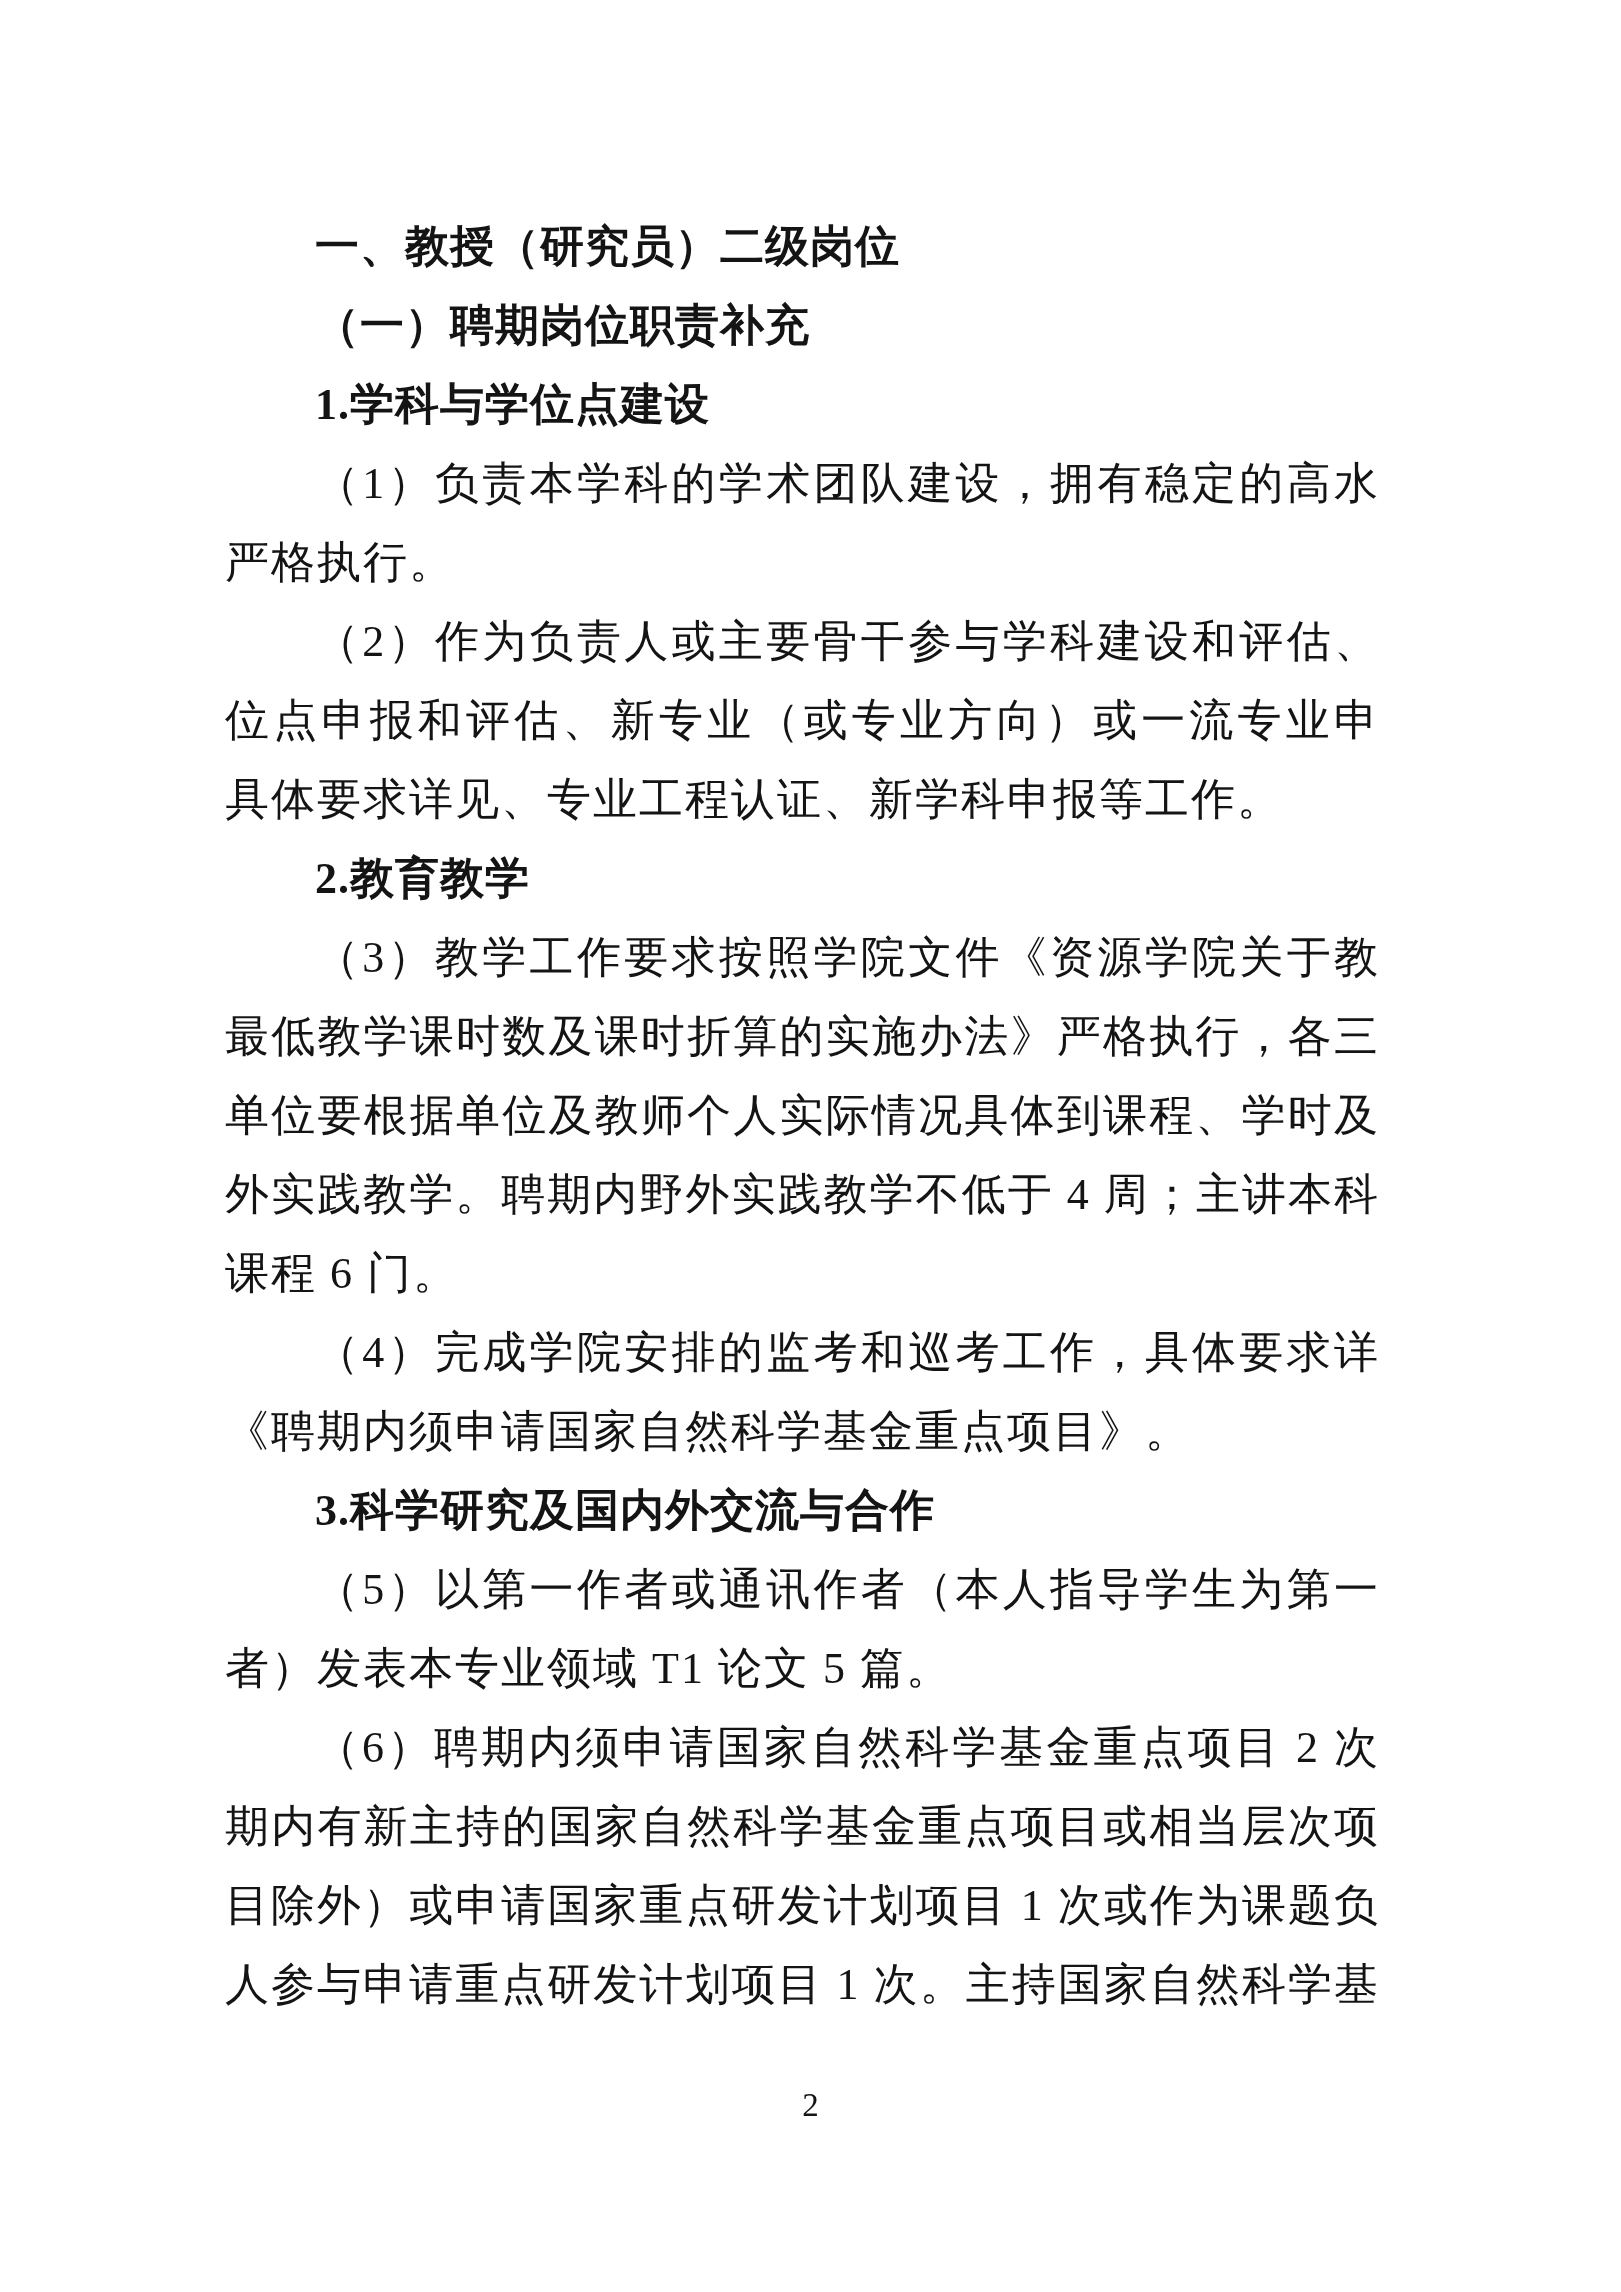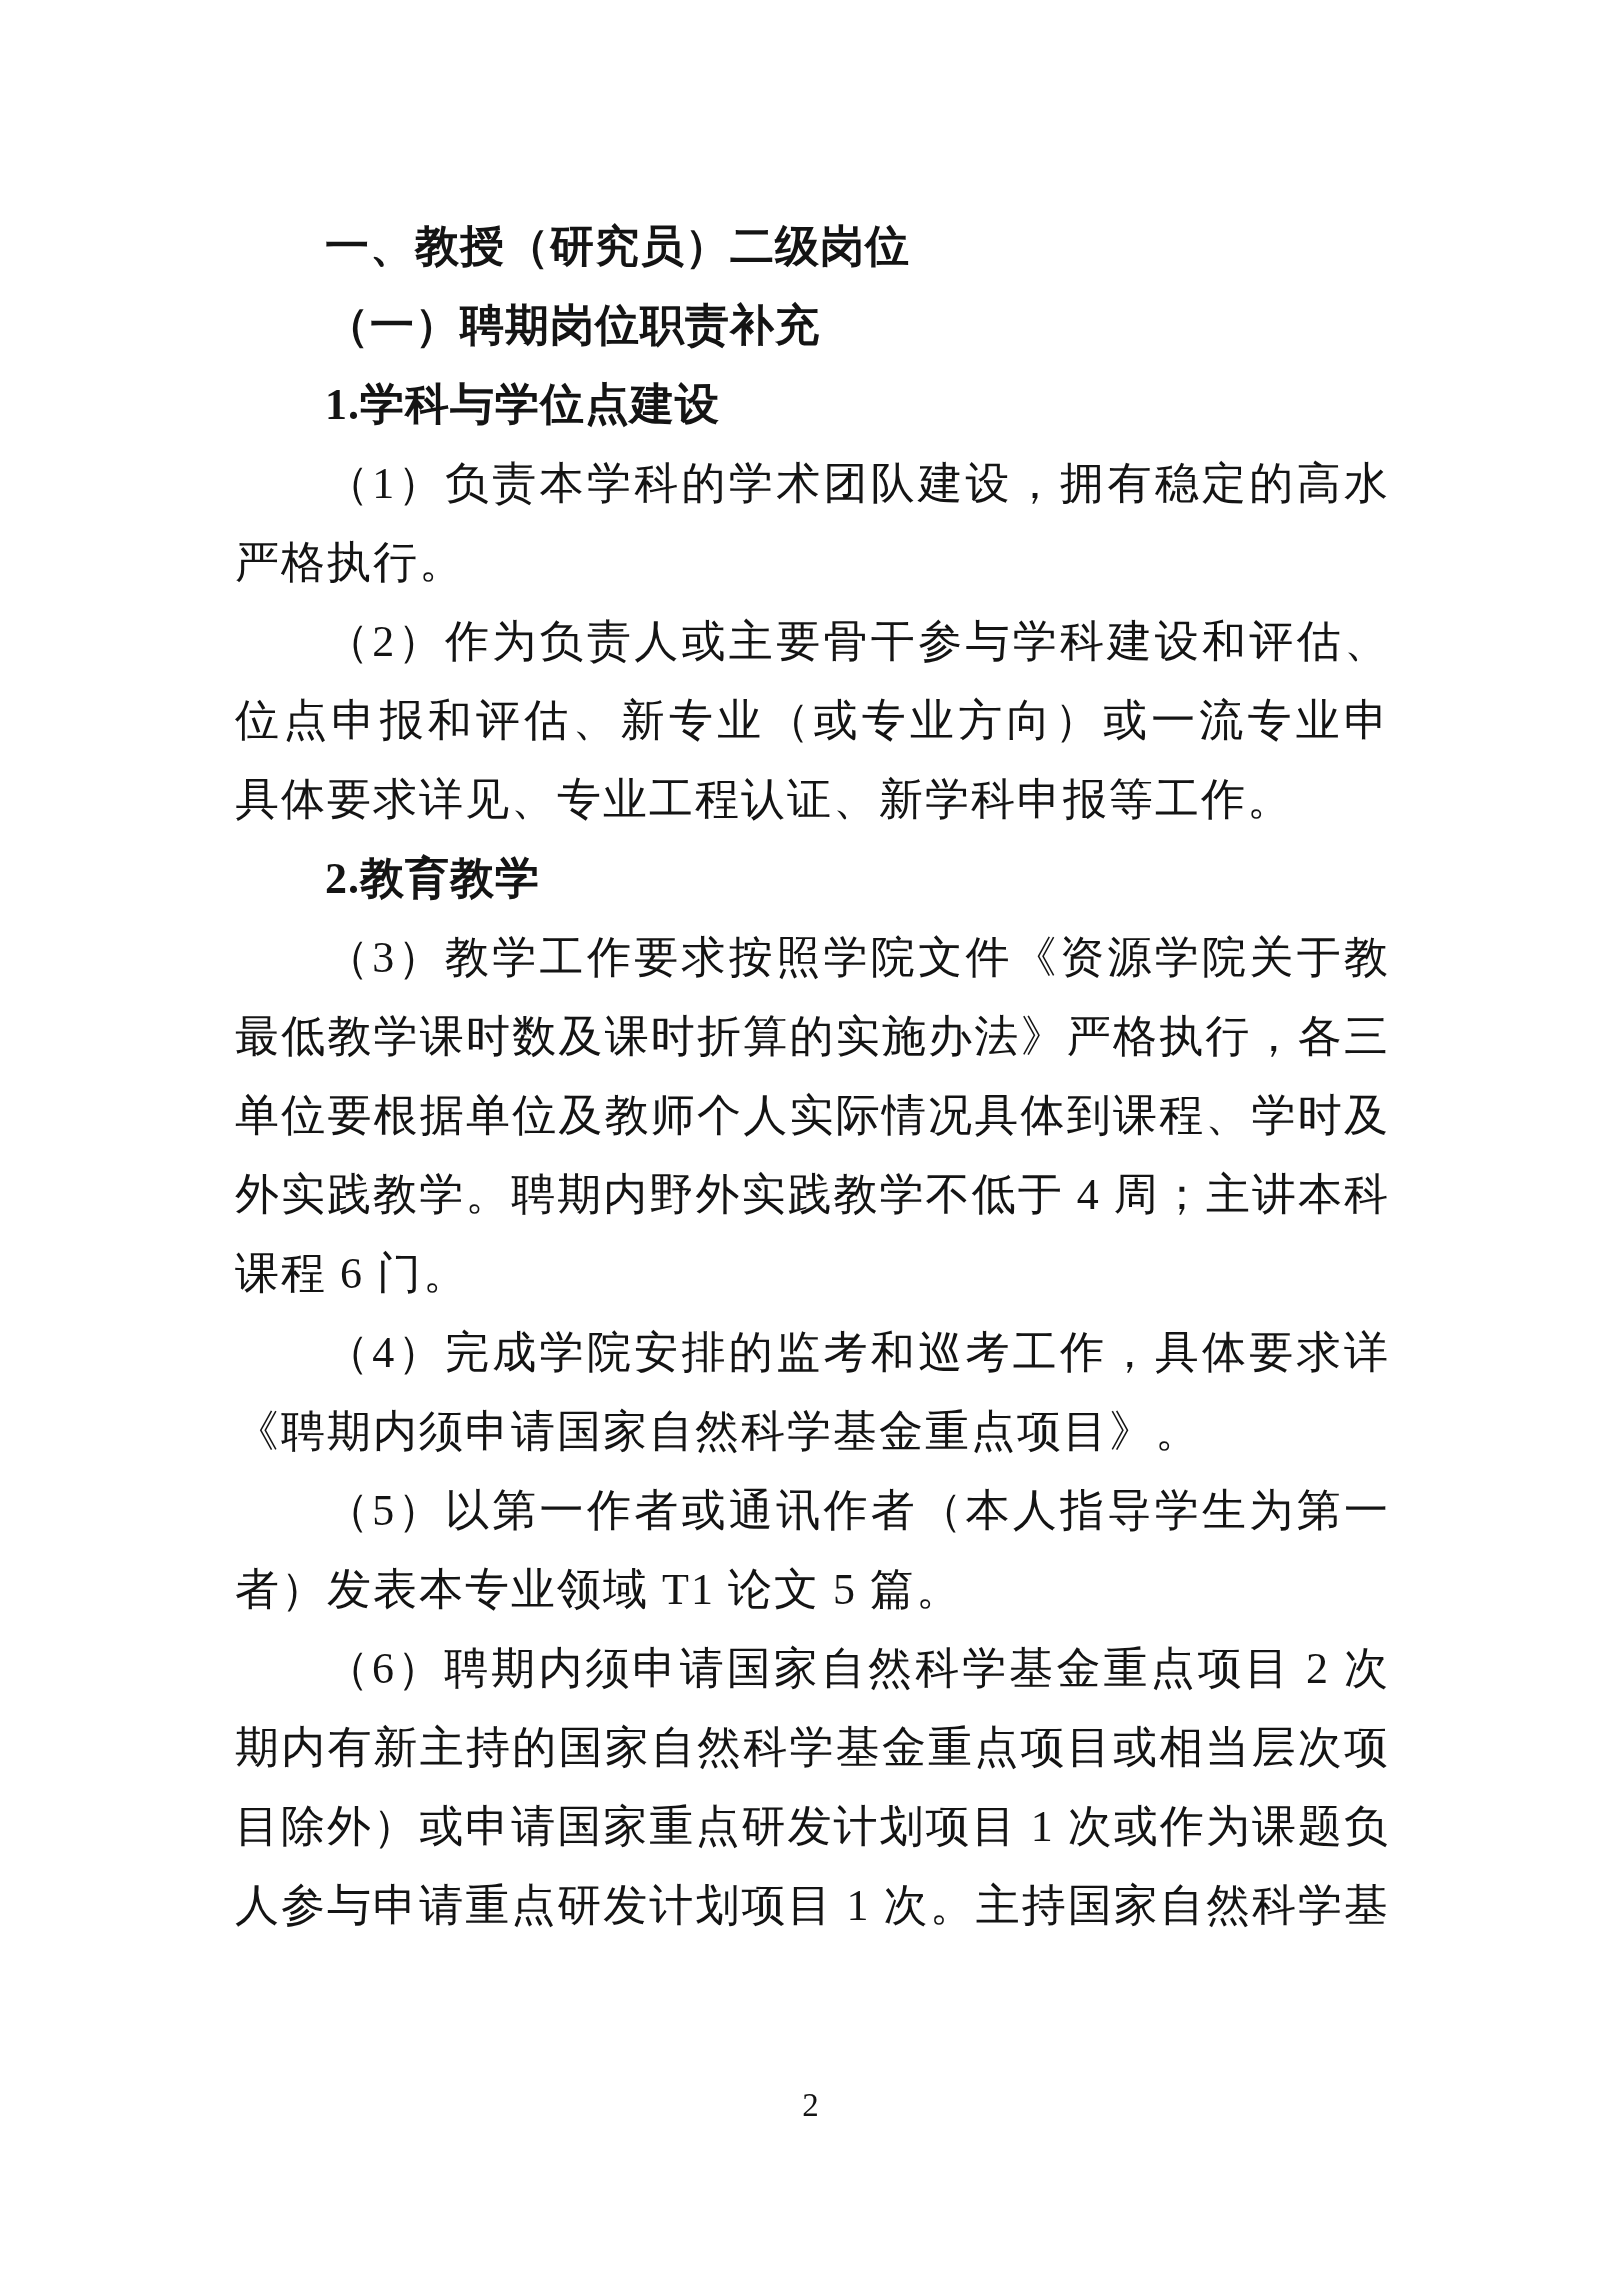--- a/index.html
+++ b/index.html
@@ -11,21 +11,21 @@
     position: relative;
     width: 1621px;
     height: 2293px;
     background: #ffffff;
     overflow: hidden;
     font-family: "Liberation Serif", "DejaVu Serif", serif;
     color: #141414;
   }
   .content {
     position: absolute;
-    left: 235px;
+    left: 225px;
     top: 207px;
     width: 1155px;
     font-family: Liberation Serif, serif;
   }
   .line {
     font-size: 44px;
     line-height: 79px;
     height: 79px;
     letter-spacing: 2px;
     overflow: hidden;
@@ -72,20 +72,21 @@
     <div class="line fill">位点申报和评估、新专业（或专业方向）或一流专业申报、</div>
     <div class="line">具体要求详见、专业工程认证、新学科申报等工作。</div>
     <div class="line h indent">2.教育教学</div>
     <div class="line indent fill">（3）教学工作要求按照学院文件《资源学院关于教师</div>
     <div class="line fill">最低教学课时数及课时折算的实施办法》严格执行，各三级</div>
     <div class="line fill">单位要根据单位及教师个人实际情况具体到课程、学时及野</div>
     <div class="line fill">外实践教学。聘期内野外实践教学不低于 4 周；主讲本科生</div>
     <div class="line">课程 6 门。</div>
     <div class="line indent fill">（4）完成学院安排的监考和巡考工作，具体要求详见</div>
     <div class="line">《聘期内须申请国家自然科学基金重点项目》。</div>
+    <div class="line h indent">3.科学研究及国内外交流与合作</div>
     <div class="line indent fill">（5）以第一作者或通讯作者（本人指导学生为第一作</div>
     <div class="line">者）发表本专业领域 T1 论文 5 篇。</div>
     <div class="line indent fill">（6）聘期内须申请国家自然科学基金重点项目 2 次（聘</div>
     <div class="line fill">期内有新主持的国家自然科学基金重点项目或相当层次项</div>
     <div class="line fill">目除外）或申请国家重点研发计划项目 1 次或作为课题负责</div>
     <div class="line fill">人参与申请重点研发计划项目 1 次。主持国家自然科学基金</div>
   </div>
   <div class="page-number">2</div>
 </div>
 

